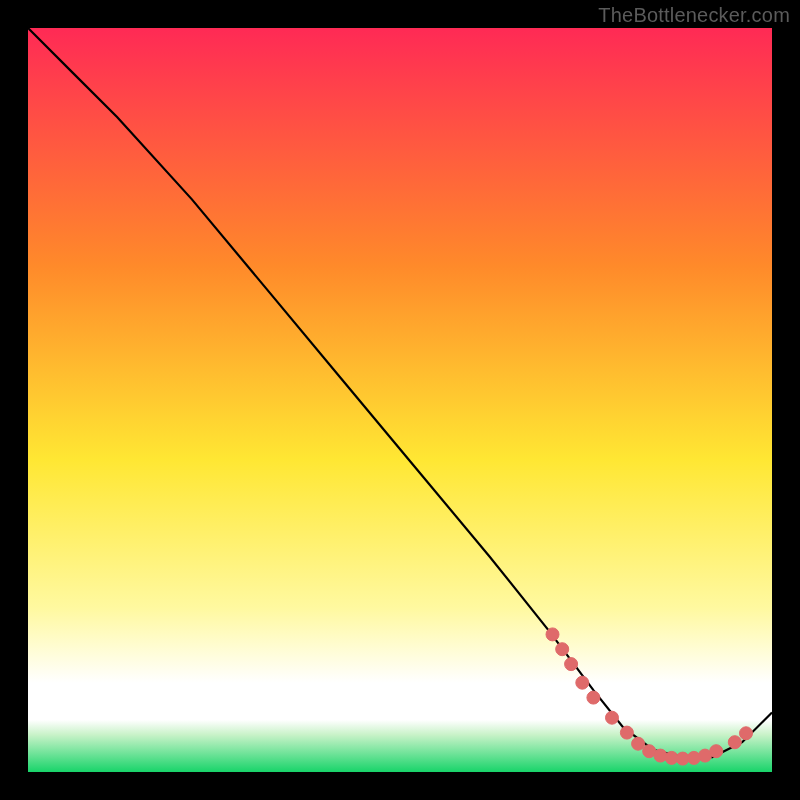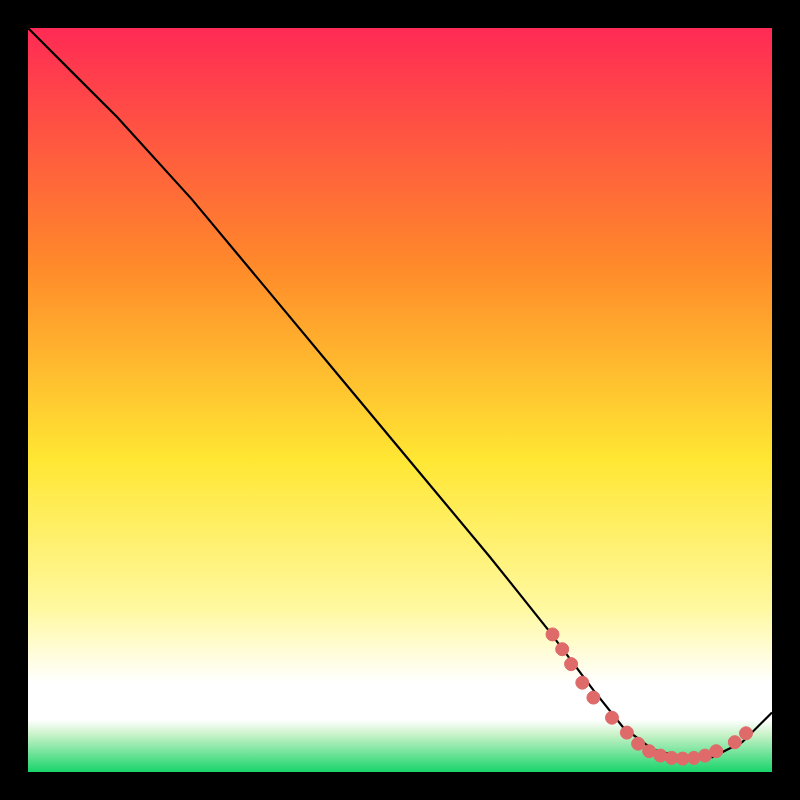--- a/index.html
+++ b/index.html
@@ -37,20 +37,21 @@
   .plot-area svg {
     display: block;
     width: 744px;
     height: 744px;
   }
 </style>
 </head>
 <body>
 
 <div class="stage">
+  <div class="watermark">TheBottlenecker.com</div>
 
   <div class="plot-area">
     <svg id="chart-svg" viewBox="0 0 744 744">
       <defs>
         <linearGradient id="bg-grad" x1="0" y1="0" x2="0" y2="1">
           <stop id="g0" offset="0%" stop-color="#ff2a55"></stop>
           <stop id="g1" offset="32%" stop-color="#ff8a2a"></stop>
           <stop id="g2" offset="58%" stop-color="#ffe733"></stop>
           <stop id="g3" offset="78%" stop-color="#fff9a0"></stop>
           <stop id="g4" offset="88%" stop-color="#ffffff"></stop>

